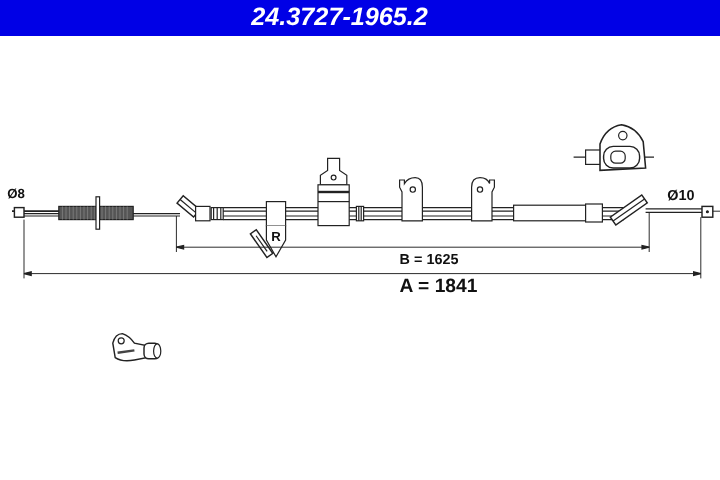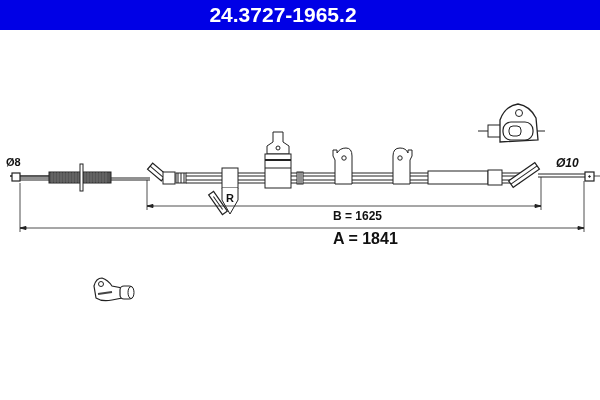--- a/index.html
+++ b/index.html
@@ -3,25 +3,25 @@
 <meta charset="utf-8">
 <style>
   html, body { margin: 0; padding: 0; background: #ffffff; }
   body { width: 600px; height: 400px; position: relative; overflow: hidden; font-family: "Liberation Sans", sans-serif; }
   .header {
     position: absolute; left: 0; top: 0; width: 600px; height: 30px;
     background: #0000e6; color: #ffffff;
     display: flex; align-items: center; justify-content: center;
     font-family: "Liberation Sans", sans-serif; font-weight: bold; font-size: 21px; letter-spacing: 0px;
   }
-  .header .part { margin-right: 34px; }
+  .header .part { margin-right: 34px; font-style: italic; }
   .drawing { position: absolute; left: 0; top: 0; width: 600px; height: 400px; }
   .lbl { position: absolute; font-family: "Liberation Sans", sans-serif; font-weight: bold; color: #111; }
   .dia-left { left: 6px; top: 156px; font-size: 11px; }
-  .dia-right { left: 556px; top: 156px; font-size: 12px; font-style: italic; }
+  .dia-right { left: 556px; top: 156px; font-size: 12px; }
   .dim-b { left: 333px; top: 193px; font-size: 12px; margin-top: 16px; }
   .dim-a { left: 333px; top: 212px; font-size: 16px; margin-top: 18px; }
   .side-r { left: 226px; top: 192px; font-size: 11px; }
 </style>
 </head>
 <body>
 
 <div class="header">
   <span class="part">24.3727-1965.2</span>
 </div>

